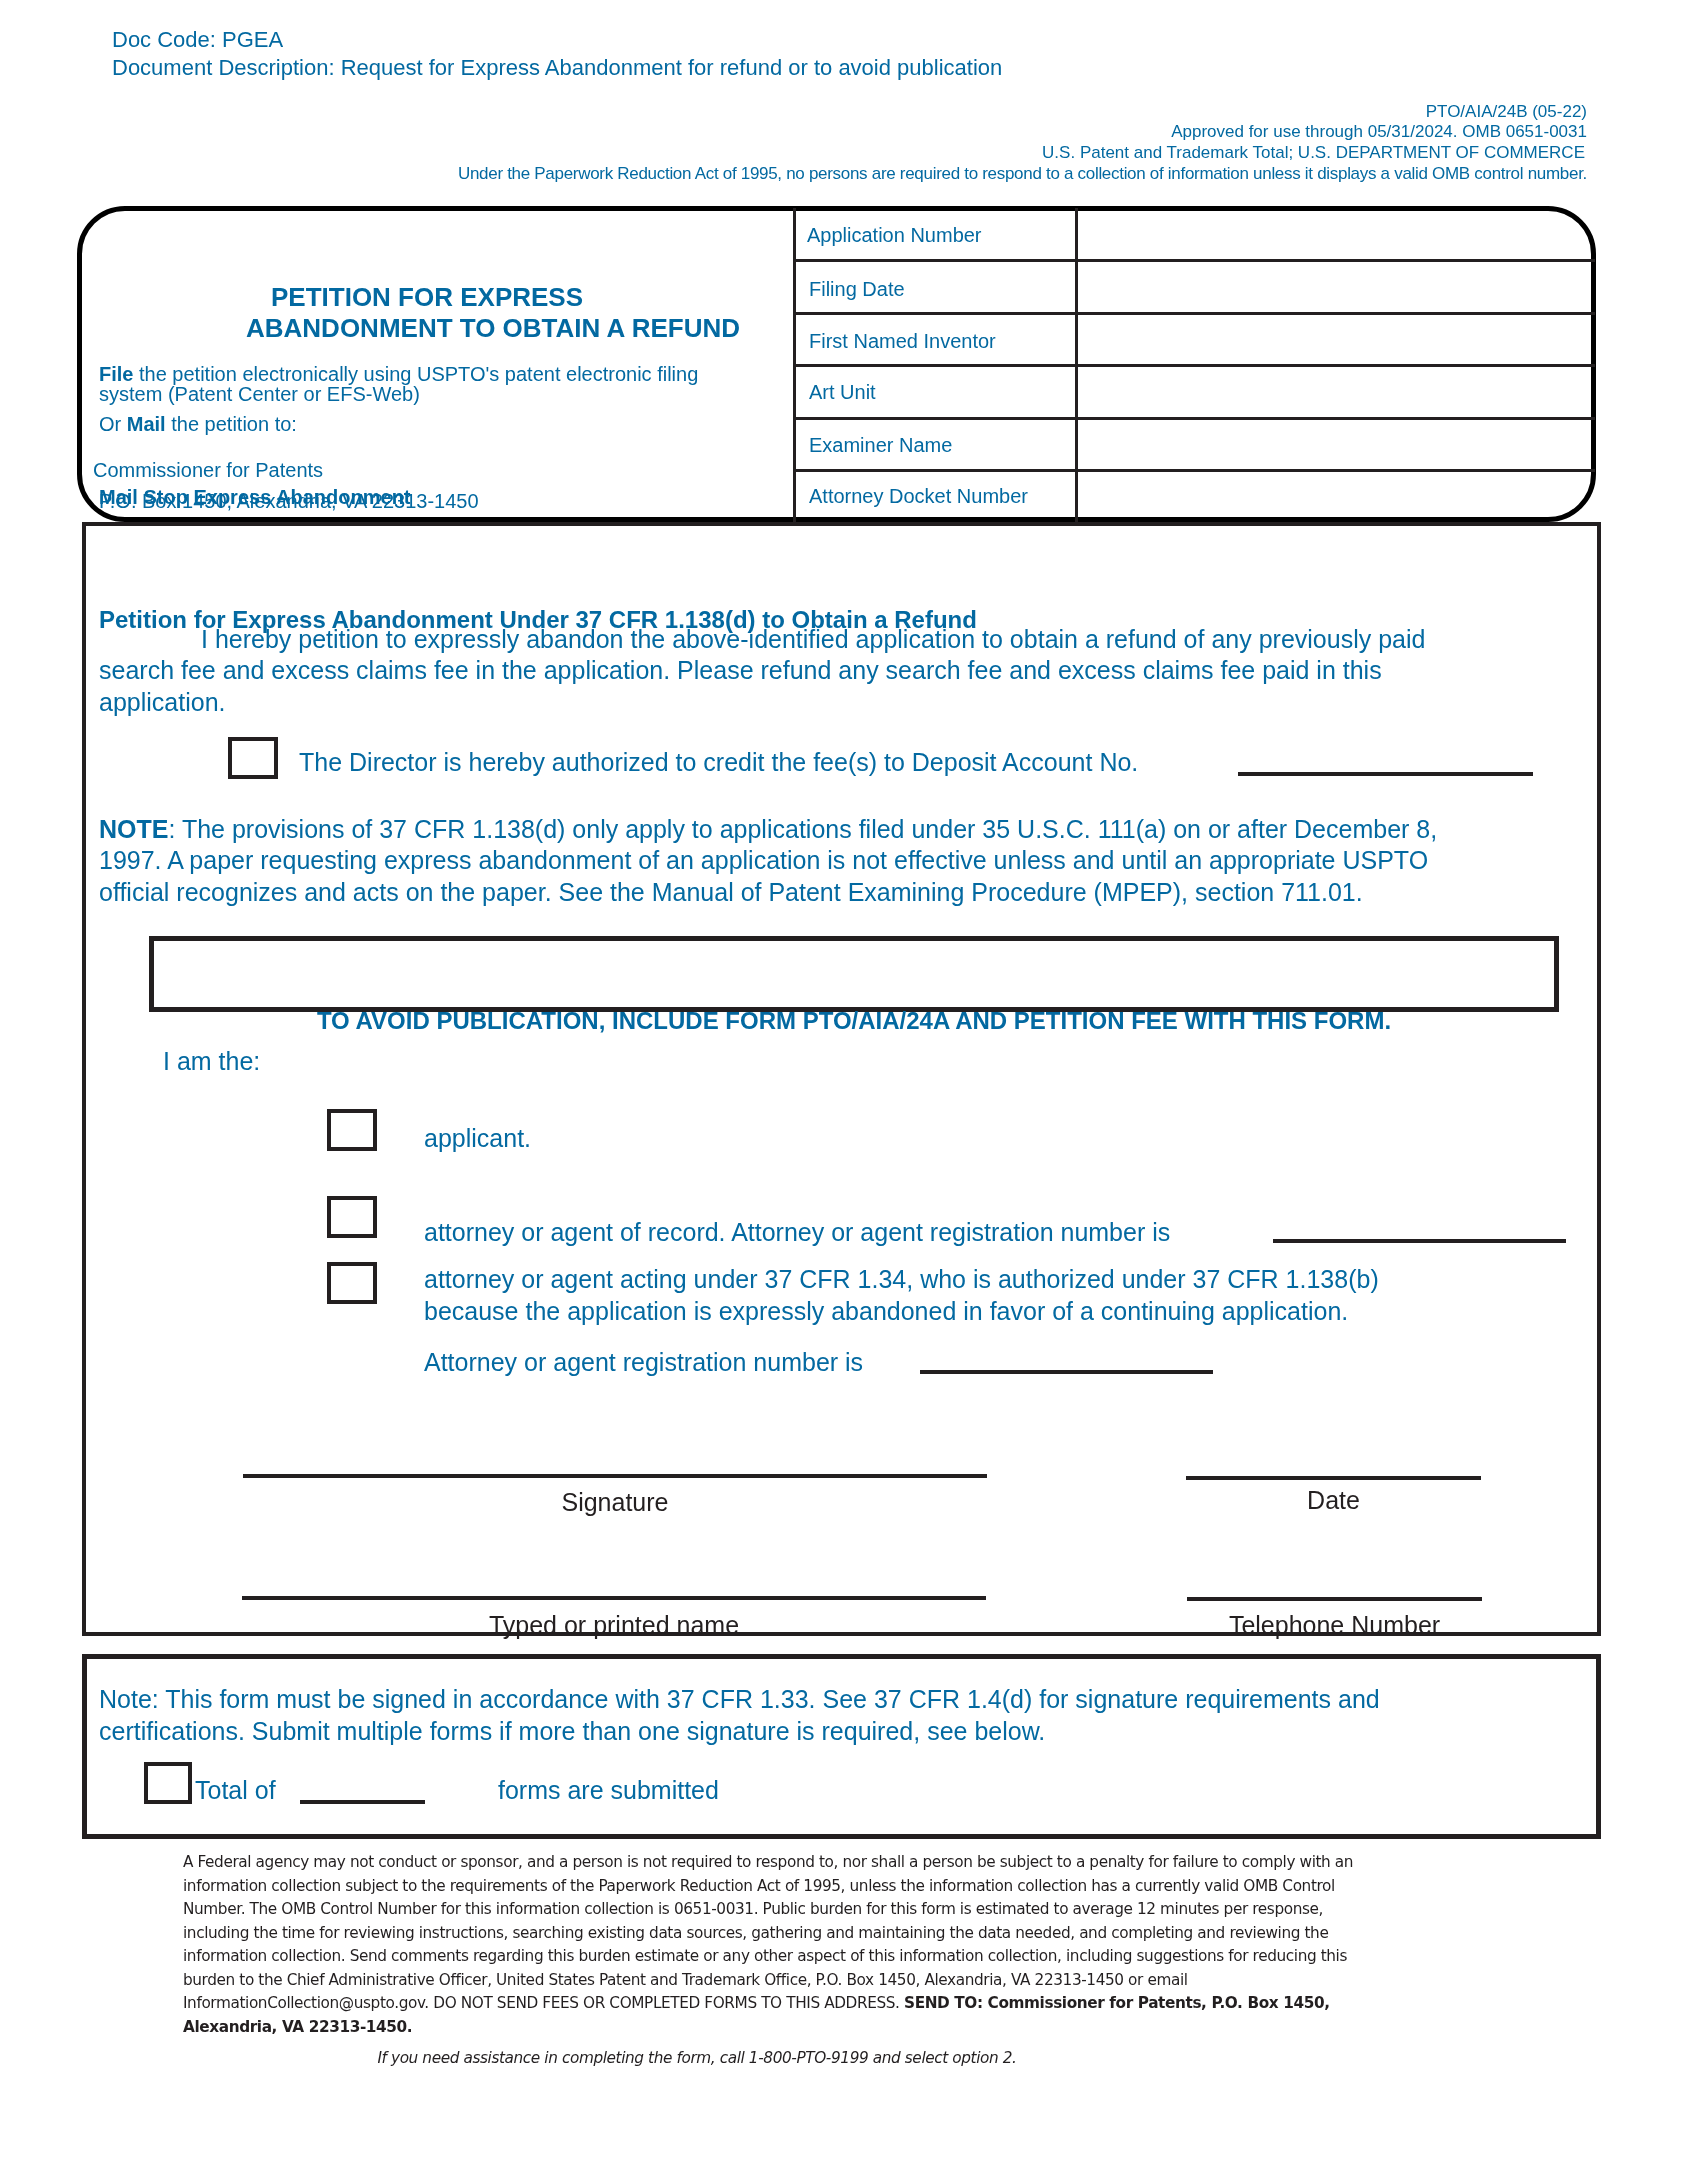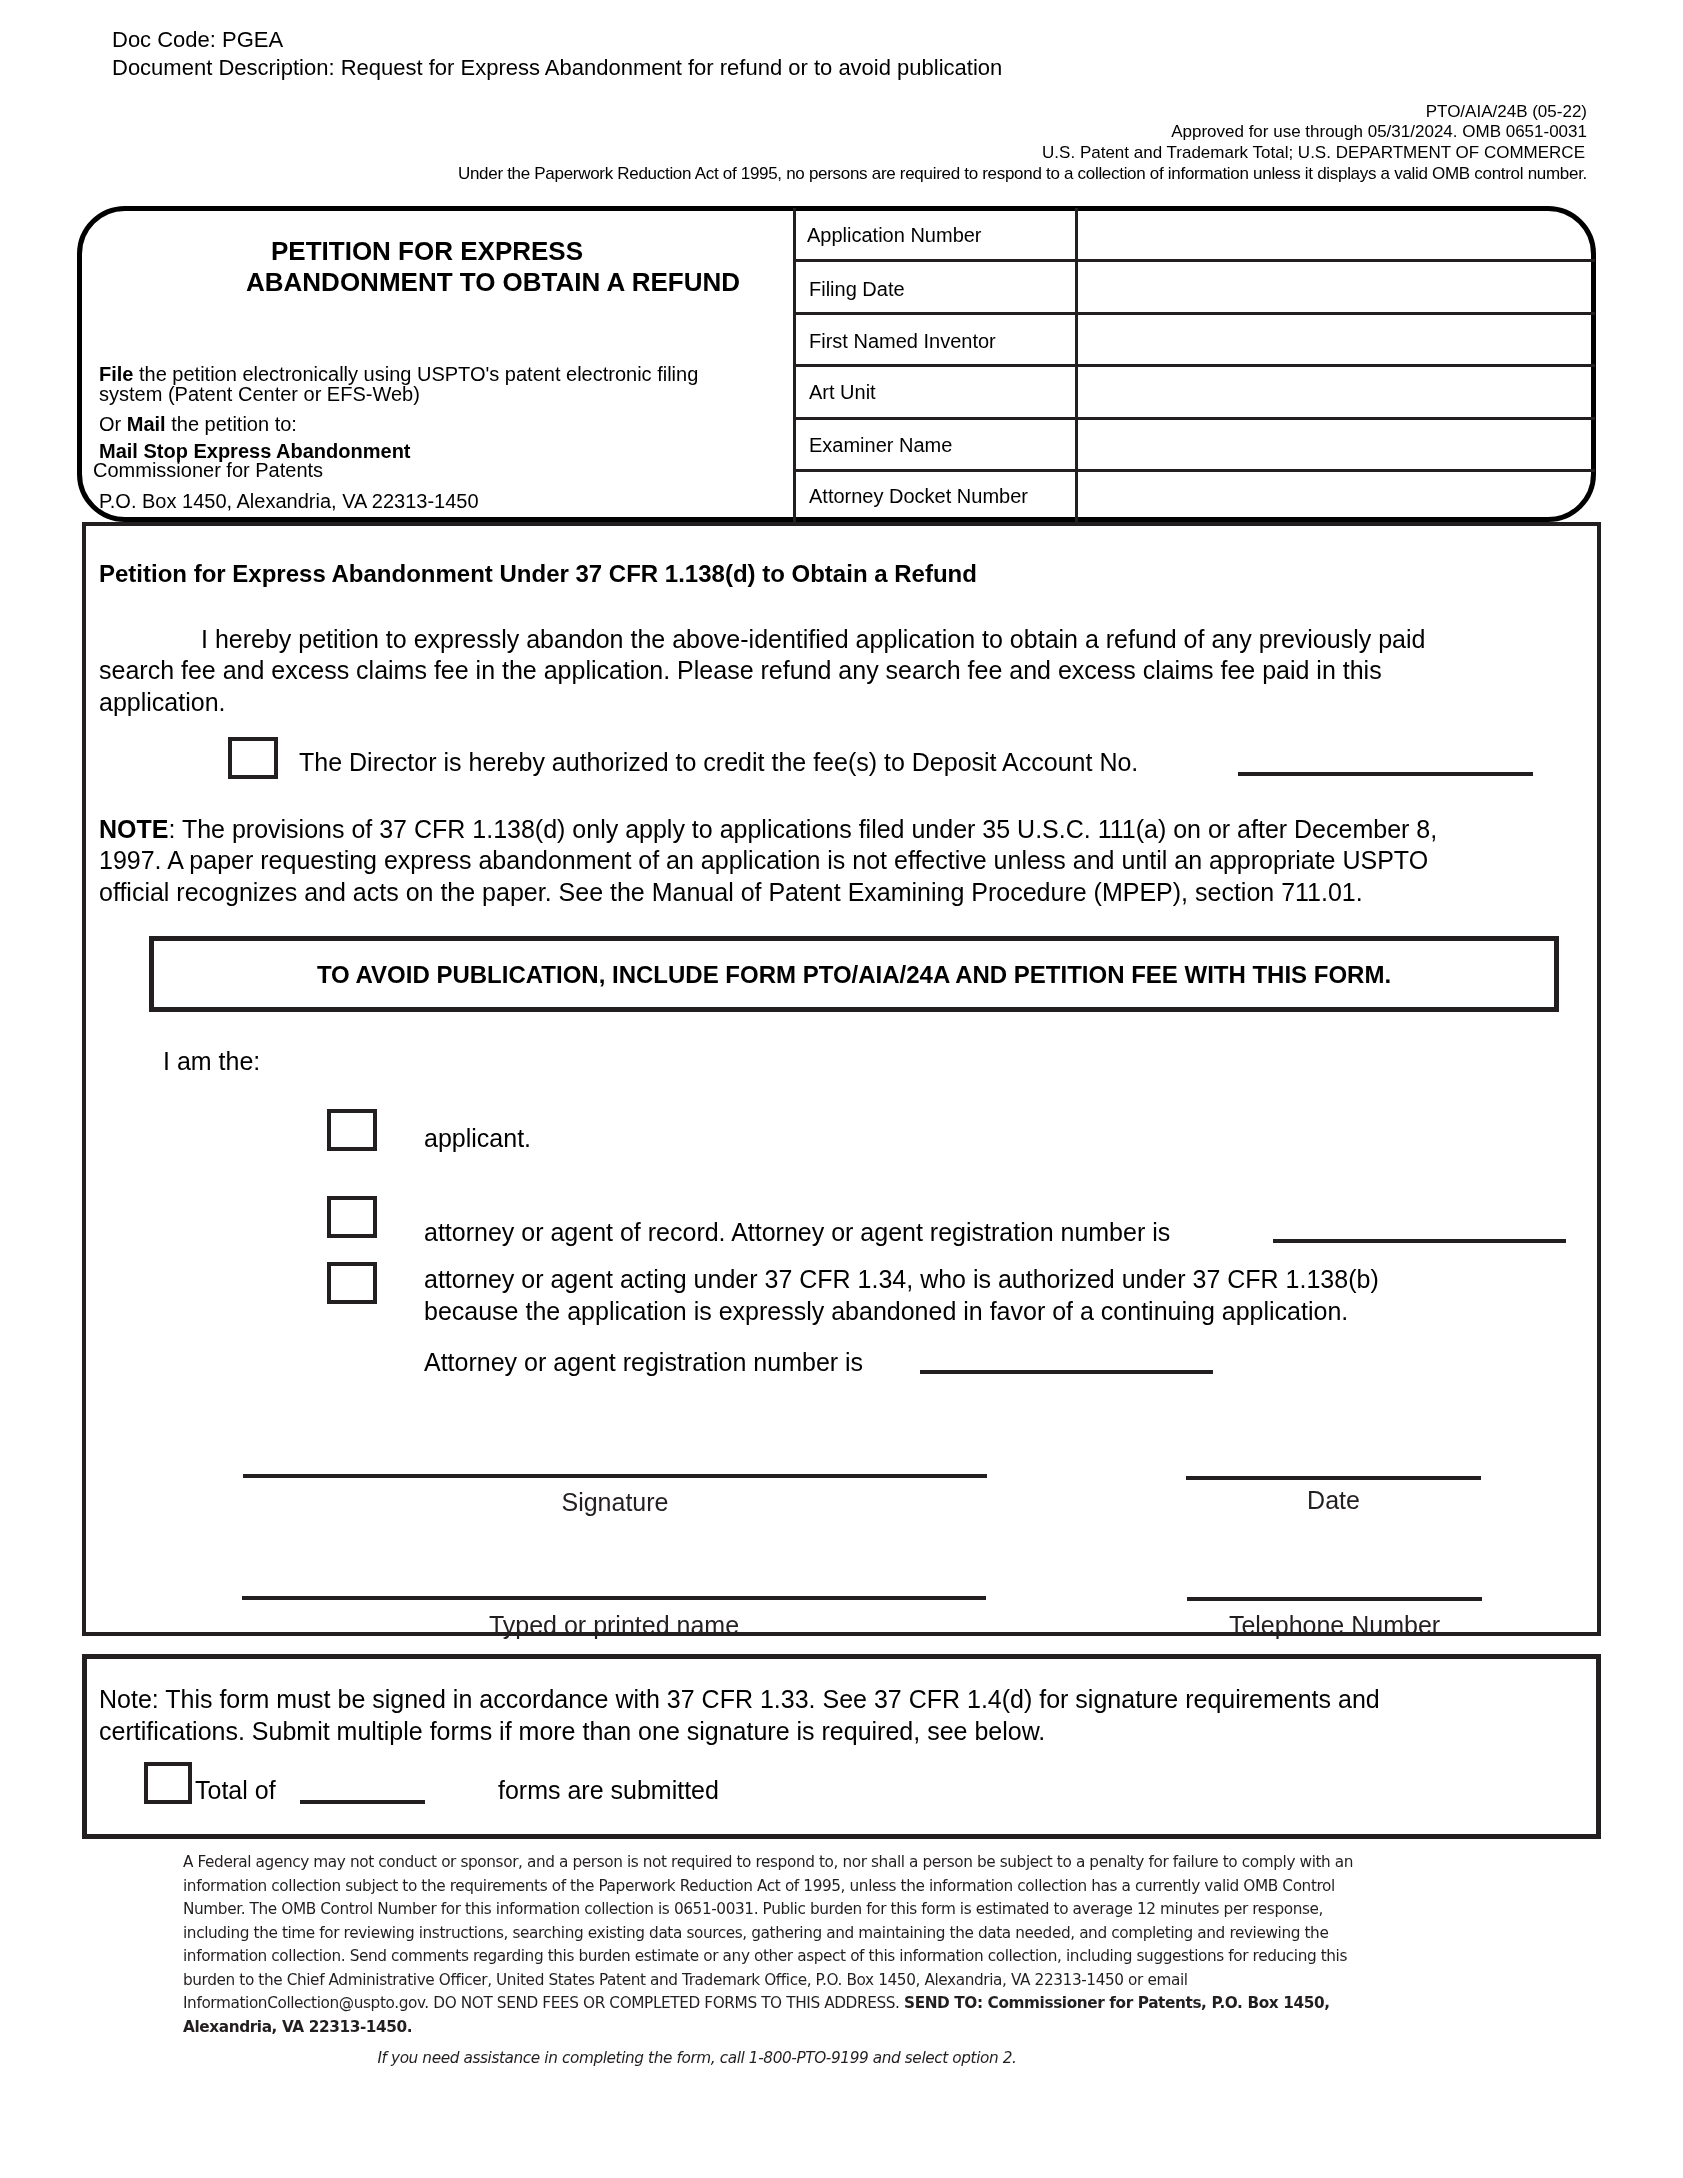--- a/index.html
+++ b/index.html
@@ -1,22 +1,22 @@
 <!DOCTYPE html>
 <html><head>
 <meta charset="utf-8">
 <style>
   html, body { margin: 0; padding: 0; background: #ffffff; }
   body { width: 1683px; height: 2178px; position: relative; overflow: hidden;
          font-family: "Liberation Sans", "DejaVu Sans", sans-serif; color: #231f20; }
   .abs { position: absolute; }
-  .t { position: absolute; white-space: nowrap; font-size: 24px; line-height: 1; color: #000000; }
+  .t { position: absolute; white-space: nowrap; font-size: 24px; line-height: 1; color: #0369a1; }
   .sm { font-size: 17px; }
   .hdr-label { font-size: 20px; }
-  .bold { font-weight: bold; }
+  .bold { font-weight: bold; margin-top: 46px; }
   .right { text-align: right; }
   .line { position: absolute; background: #231f20; }
 
   
   #hdr-box { left: 77px; top: 206px; width: 1519px; height: 316px;
              border: 5px solid #000; border-radius: 48px; box-sizing: border-box; }
   .vdiv { position: absolute; background: #231f20; width: 3px; }
   .hdiv { position: absolute; background: #231f20; height: 3px; }
 
   

